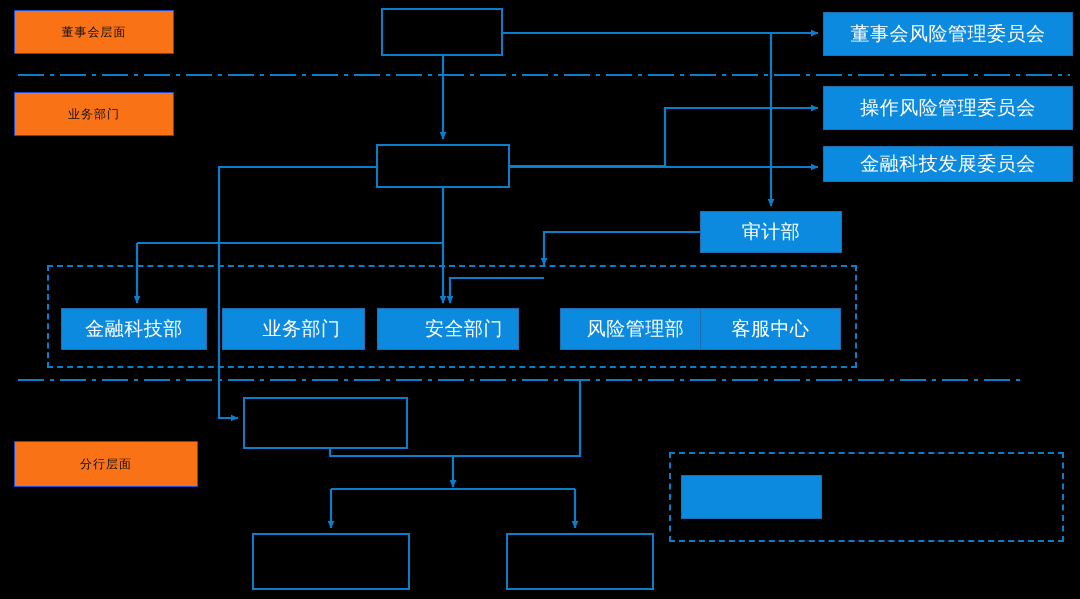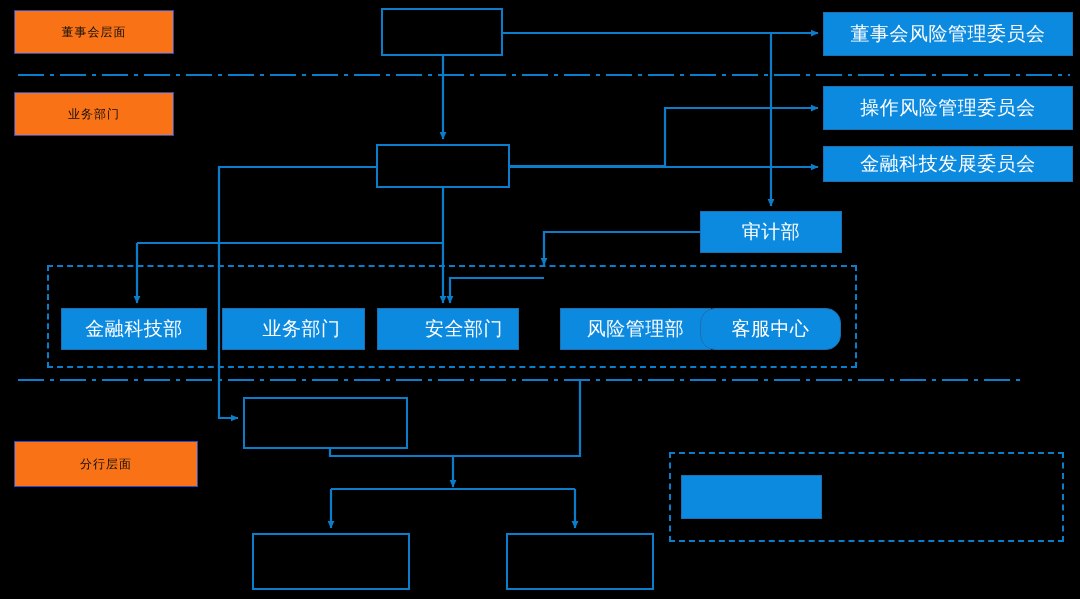--- a/index.html
+++ b/index.html
@@ -132,17 +132,17 @@
   <div class="node-filled" style="left:823px; top:12px; width:250px; height:44px;">董事会风险管理委员会</div>
   <div class="node-filled" style="left:823px; top:86px; width:250px; height:44px;">操作风险管理委员会</div>
   <div class="node-filled" style="left:823px; top:146px; width:250px; height:36px;">金融科技发展委员会</div>
 
   <div class="node-filled" style="left:700px; top:211px; width:142px; height:42px;text-align:right;">审计部</div>
 
   <div class="node-filled" style="left:61px; top:308px; width:146px; height:42px;text-align:center;">金融科技部</div>
   <div class="node-filled" style="left:222px; top:308px; width:143px; height:42px;padding-left:16px;">业务部门</div>
   <div class="node-filled" style="left:377px; top:308px; width:142px; height:42px;padding-left:32px;">安全部门</div>
   <div class="node-filled" style="left:560px; top:308px; width:151px; height:42px;">风险管理部</div>
-  <div class="node-filled" style="left:700px; top:308px; width:141px; height:42px;border-radius:15px;">客服中心</div>
+  <div class="node-filled" style="left:700px; top:308px; width:141px; height:42px;">客服中心</div>
 
   <div class="node-filled" style="left:681px; top:475px; width:141px; height:44px;"></div>
 
 </div>
 
 </body></html>

